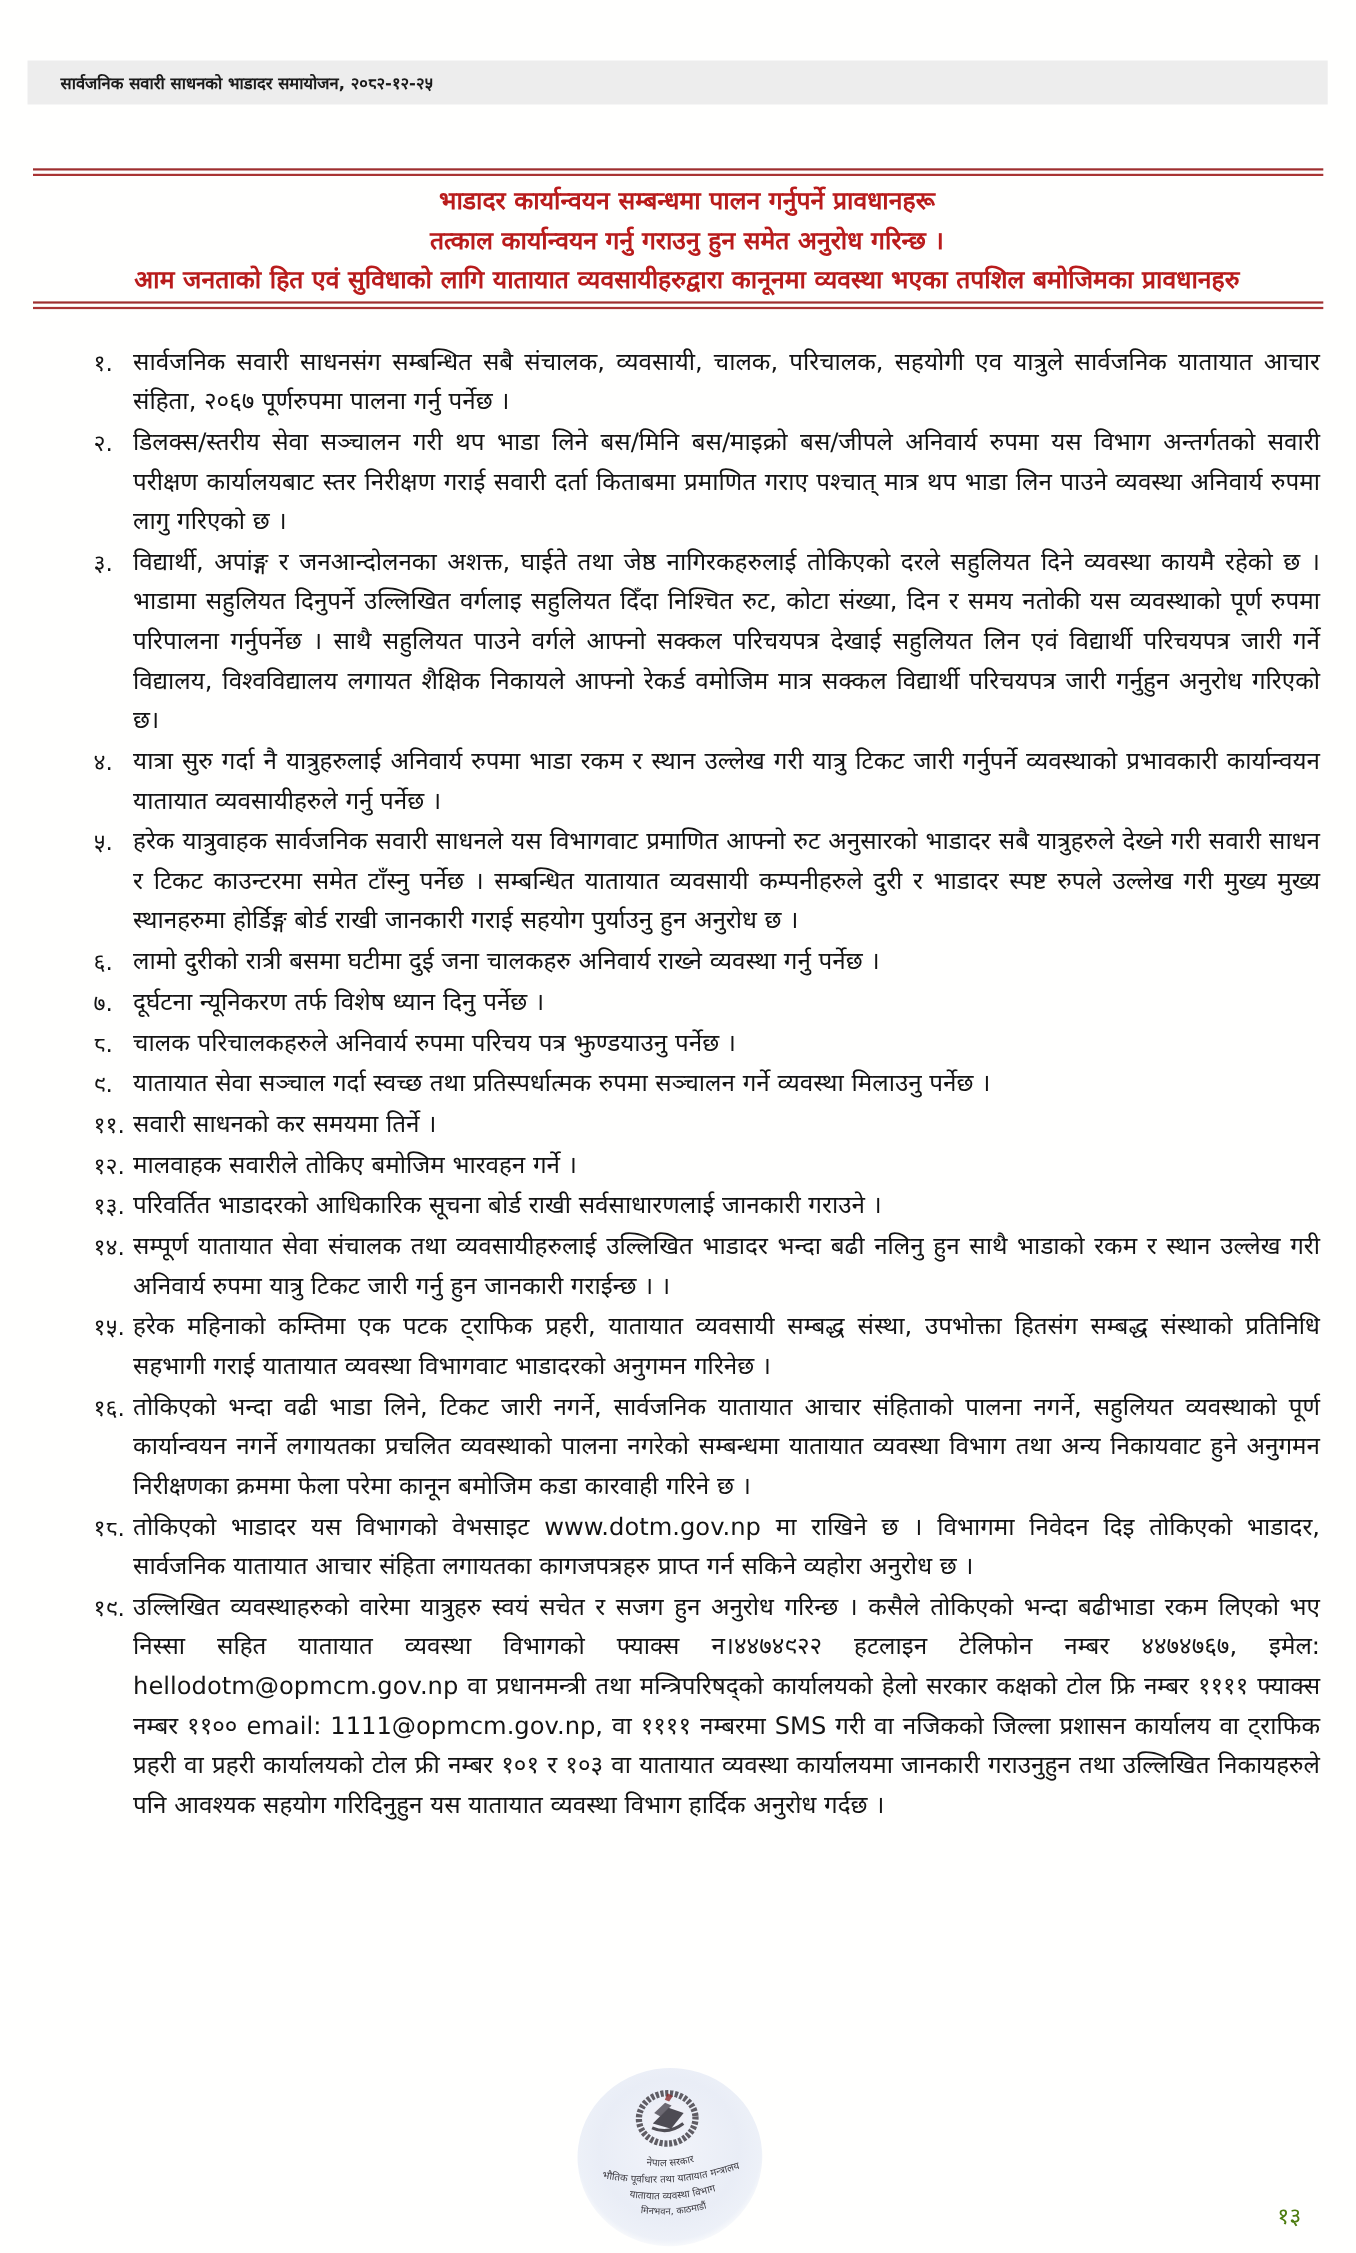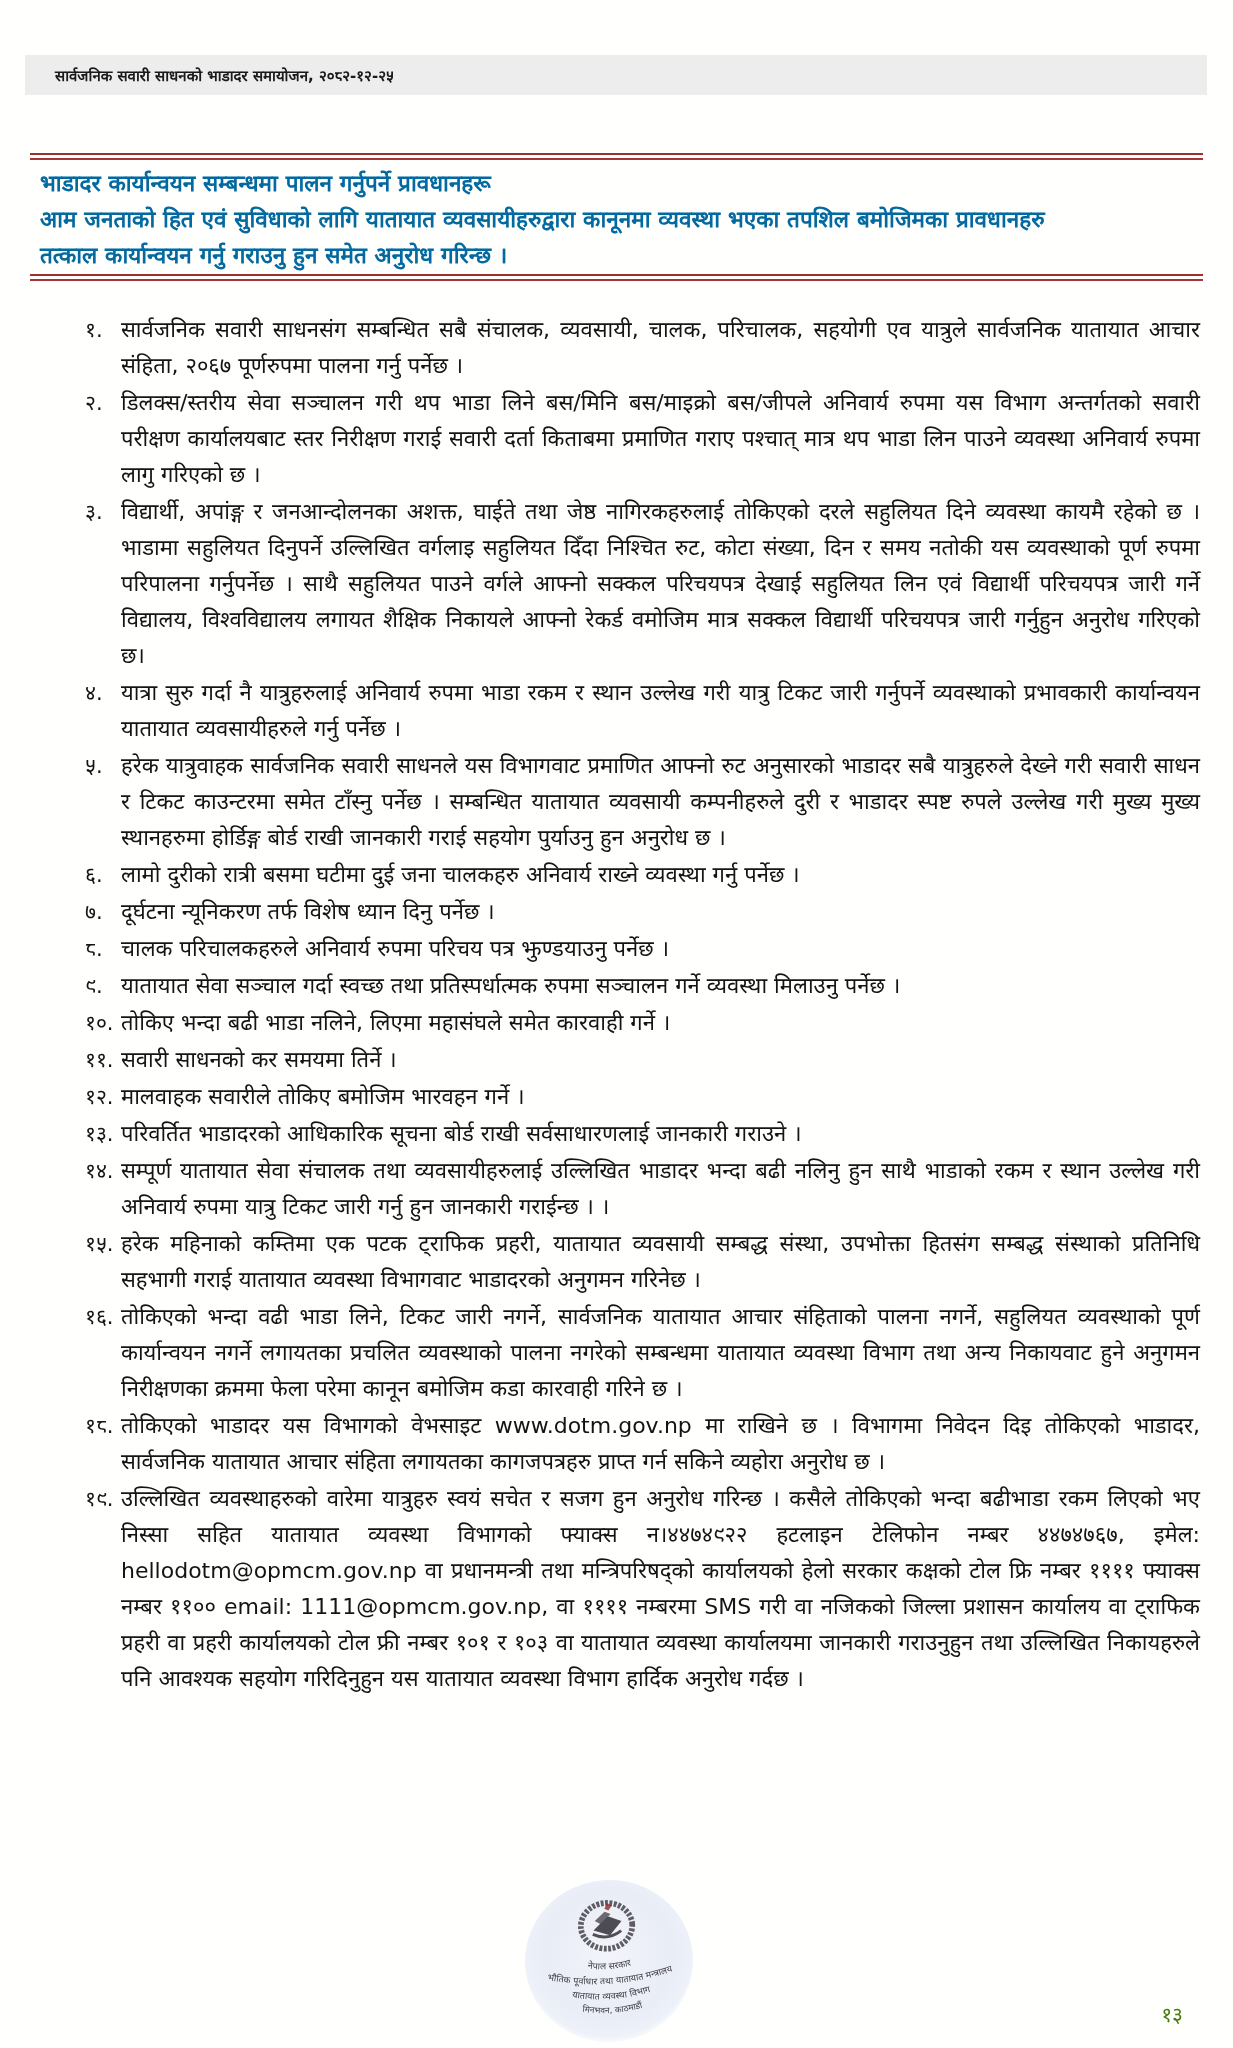--- a/index.html
+++ b/index.html
@@ -23,22 +23,22 @@
   .rule {
     position:absolute; left:30px; right:30px; height:7px;
     border-top:2px solid #9e2f2f;
     border-bottom:2px solid #a93434;
   }
   .rule-top { top:153px; }
   .rule-bottom { top:274px; }
   
   .title-block {
     position:absolute; top:165px; left:40px; right:24px;
-    text-align:left; font-weight:700; font-size:22.5px; line-height:36px;
-    color:#0369a1;
+    text-align:center; font-weight:700; font-size:22.5px; line-height:36px;
+    color:#b91c1c;
   }
   
   .provisions {
     position:absolute; top:312px; left:85px; right:33px;
   }
   .provision {
     display:flex; align-items:flex-start;
     font-size:22px; line-height:36px; color:#141414;
     margin-bottom:1px;
   }
@@ -71,22 +71,22 @@
 <div class="page">
 
   <div class="header-bar">
     <span>सार्वजनिक सवारी साधनको भाडादर समायोजन, २०८२-१२-२५</span>
   </div>
 
   <div class="rule rule-top"></div>
 
   <div class="title-block">
     <div>भाडादर कार्यान्वयन सम्बन्धमा पालन गर्नुपर्ने प्रावधानहरू</div>
+    <div>तत्काल कार्यान्वयन गर्नु गराउनु हुन समेत अनुरोध गरिन्छ ।</div>
     <div>आम जनताको हित एवं सुविधाको लागि यातायात व्यवसायीहरुद्वारा कानूनमा व्यवस्था भएका तपशिल बमोजिमका प्रावधानहरु</div>
-    <div>तत्काल कार्यान्वयन गर्नु गराउनु हुन समेत अनुरोध गरिन्छ ।</div>
   </div>
 
   <div class="rule rule-bottom"></div>
 
   <div class="provisions">
     <div class="provision">
         <span class="num">१.</span>
         <span class="txt">सार्वजनिक सवारी साधनसंग सम्बन्धित सबै संचालक, व्यवसायी, चालक, परिचालक, सहयोगी एव यात्रुले सार्वजनिक यातायात आचार संहिता, २०६७ पूर्णरुपमा पालना गर्नु पर्नेछ ।</span>
       </div>
     <div class="provision">
@@ -113,24 +113,20 @@
         <span class="num">७.</span>
         <span class="txt">दूर्घटना न्यूनिकरण तर्फ विशेष ध्यान दिनु पर्नेछ ।</span>
       </div>
     <div class="provision">
         <span class="num">८.</span>
         <span class="txt">चालक परिचालकहरुले अनिवार्य रुपमा परिचय पत्र झुण्डयाउनु पर्नेछ ।</span>
       </div>
     <div class="provision">
         <span class="num">९.</span>
         <span class="txt">यातायात सेवा सञ्चाल गर्दा स्वच्छ तथा प्रतिस्पर्धात्मक रुपमा सञ्चालन गर्ने व्यवस्था मिलाउनु पर्नेछ ।</span>
-      </div>
-    <div class="provision">
-        <span class="num">१०.</span>
-        <span class="txt">तोकिए भन्दा बढी भाडा नलिने, लिएमा महासंघले समेत कारवाही गर्ने ।</span>
       </div>
     <div class="provision">
         <span class="num">११.</span>
         <span class="txt">सवारी साधनको कर समयमा तिर्ने ।</span>
       </div>
     <div class="provision">
         <span class="num">१२.</span>
         <span class="txt">मालवाहक सवारीले तोकिए बमोजिम भारवहन गर्ने ।</span>
       </div>
     <div class="provision">

